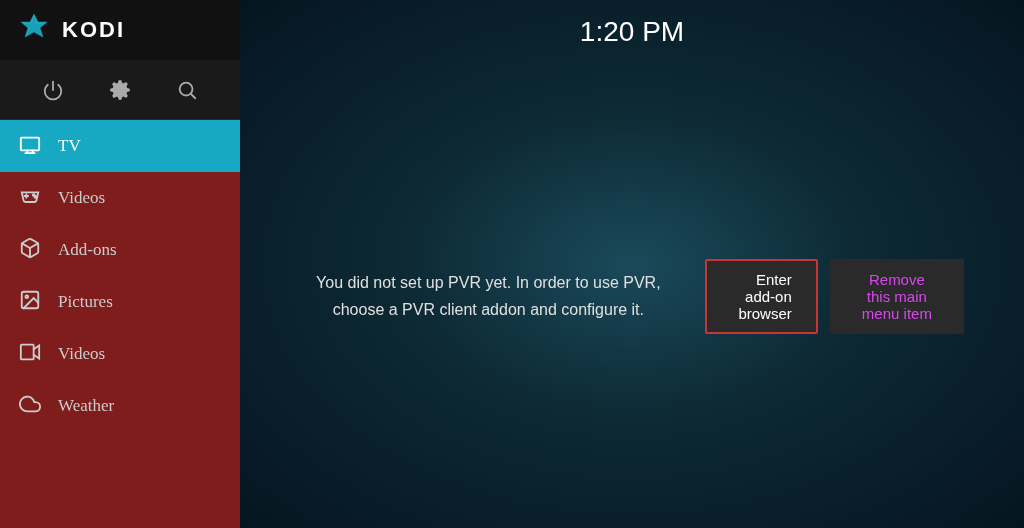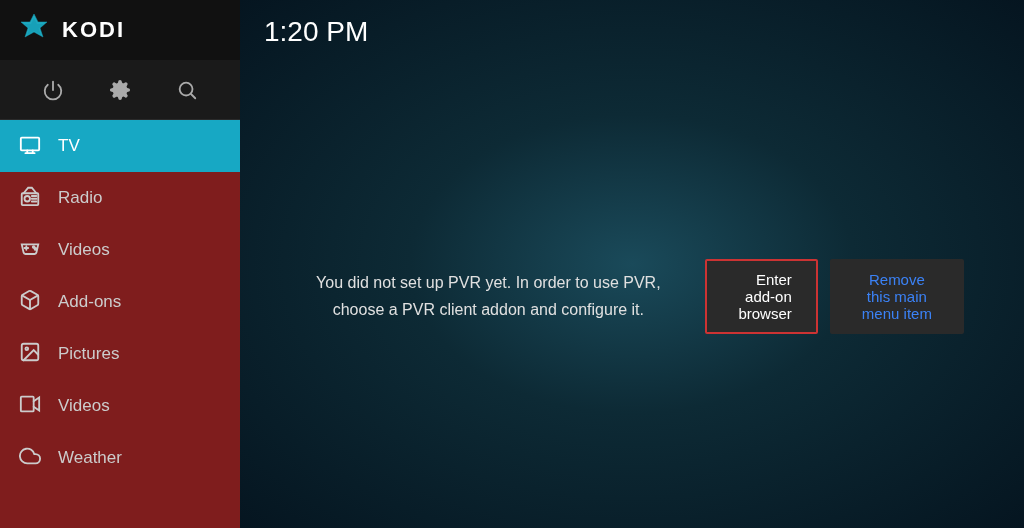--- a/index.html
+++ b/index.html
@@ -72,20 +72,21 @@
 
     .nav-item {
       height: 52px;
       display: flex;
       align-items: center;
       padding: 0 16px;
       gap: 14px;
       cursor: pointer;
       color: #ccc;
       font-size: 17px;
+      font-family: Liberation Serif, serif;
     }
 
     .nav-item.active {
       background: #17a8c4;
       color: #fff;
     }
 
     .nav-icon {
       font-size: 20px;
       width: 28px;
@@ -100,21 +101,21 @@
       flex: 1;
       height: 528px;
       background: radial-gradient(ellipse at center, #1a4a5a 0%, #0d2a35 40%, #051520 100%);
       display: flex;
       flex-direction: column;
       position: relative;
     }
 
     .top-bar {
       display: flex;
-      justify-content: flex-start;
+      justify-content: center;
       padding: 16px 24px;
       color: #fff;
       font-size: 28px;
       font-weight: 300;
     }
 
     .pvr-content {
       flex: 1;
       display: flex;
       flex-direction: row;
@@ -144,21 +145,21 @@
       border: 2px solid #cc3333;
       font-size: 15px;
       cursor: pointer;
       border-radius: 2px;
       text-align: right;
     }
 
     .btn-remove-menu {
       padding: 10px 24px;
       background: #2a2a2a;
-      color: #3b82f6;
+      color: #d946ef;
       border: 2px solid #2a2a2a;
       font-size: 15px;
       cursor: pointer;
       border-radius: 2px;
     }
   </style>
 </head>
 <body>
 
 <div class="sidebar">
@@ -202,33 +203,20 @@
         <svg viewBox="0 0 24 24" width="22" height="22" fill="none" stroke="#fff" stroke-width="2" stroke-linecap="round">
           <rect x="2" y="5" width="20" height="14" rx="1"></rect>
           <line x1="9" y1="19" x2="9" y2="22"></line>
           <line x1="15" y1="19" x2="15" y2="22"></line>
           <line x1="7" y1="22" x2="17" y2="22"></line>
         </svg>
       </span>
       <span class="nav-label">TV</span>
     </div>
 
-    <div class="nav-item">
-      <span class="nav-icon">
-        <svg viewBox="0 0 24 24" width="22" height="22" fill="none" stroke="#ccc" stroke-width="2" stroke-linecap="round">
-          <rect x="3" y="9" width="18" height="13" rx="1"></rect>
-          <circle cx="9" cy="15" r="3"></circle>
-          <line x1="14" y1="12" x2="19" y2="12"></line>
-          <line x1="14" y1="15" x2="19" y2="15"></line>
-          <line x1="14" y1="18" x2="19" y2="18"></line>
-          <path d="M5 9l5-6h4l5 6"></path>
-        </svg>
-      </span>
-      <span class="nav-label">Radio</span>
-    </div>
 
     <div class="nav-item">
       <span class="nav-icon">
         <svg viewBox="0 0 24 24" width="22" height="22" fill="none" stroke="#ccc" stroke-width="2" stroke-linecap="round">
           <path d="M6 12h4M8 10v4"></path>
           <circle cx="16" cy="11" r="1" fill="#ccc"></circle>
           <circle cx="18" cy="13" r="1" fill="#ccc"></circle>
           <path d="M3 8h18l-2 9a2 2 0 0 1-2 1.5H7A2 2 0 0 1 5 17L3 8z"></path>
         </svg>
       </span>

